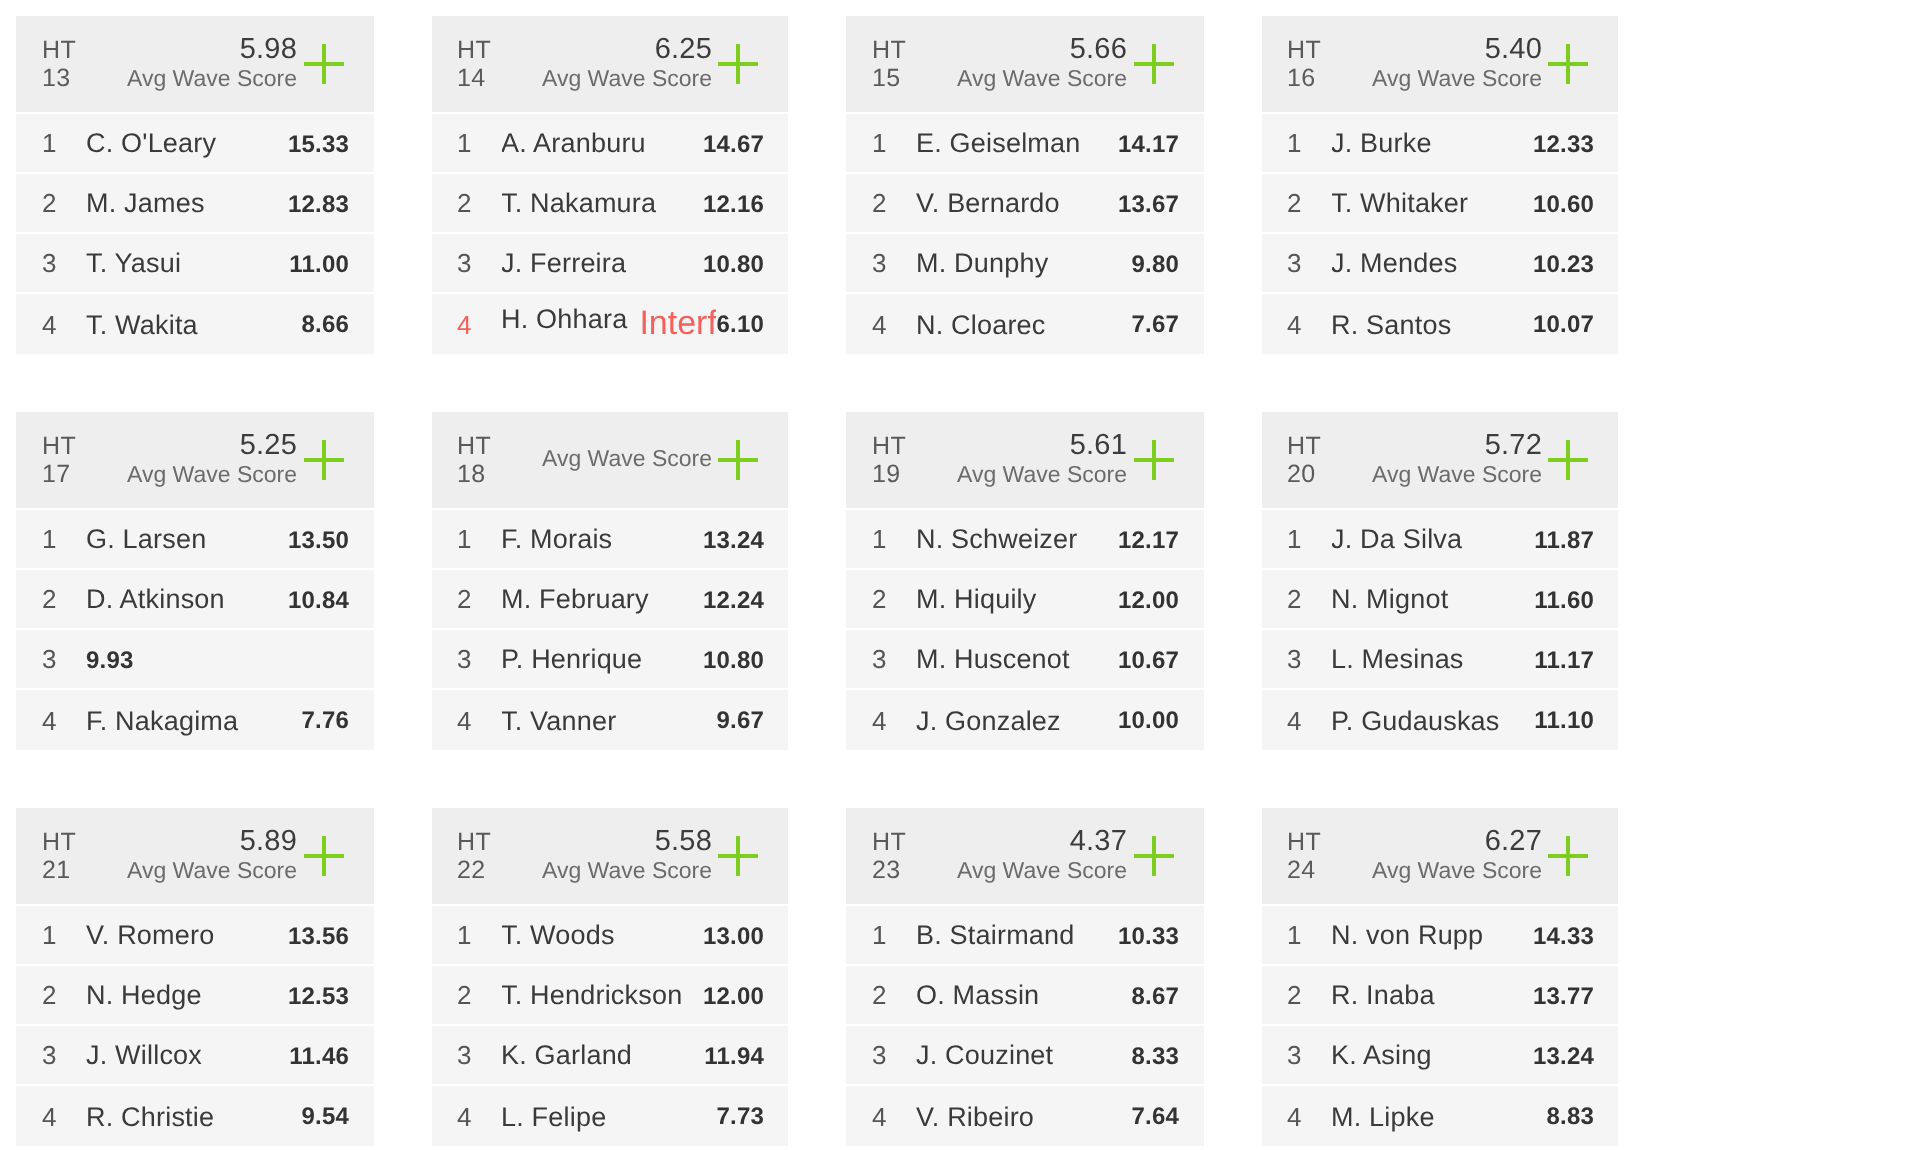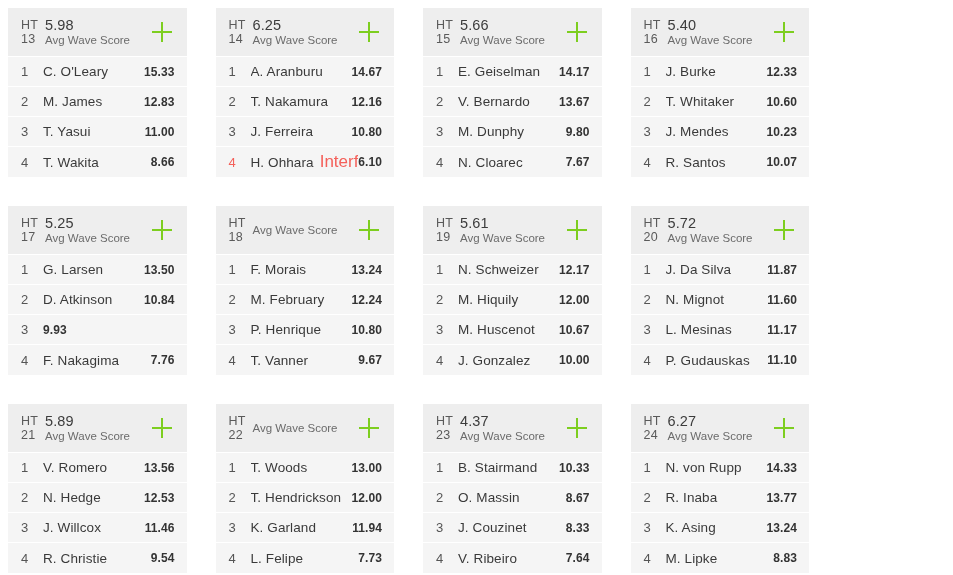--- a/index.html
+++ b/index.html
@@ -41,21 +41,21 @@
     line-height: 14.5px;
     color: #5a5a5a;
     letter-spacing: 0.2px;
     width: 34px;
     flex: 0 0 34px;
   }
   .heat-label .heat-word { display: block; }
   .heat-label .heat-num { display: block; }
   .heat-avg {
     flex: 1 1 auto;
-    text-align: left;
+    text-align: right;
     margin-left: -10px;
   }
   .avg-value {
     display: block;
     font-size: 14.5px;
     line-height: 16px;
     color: #3c3c3c;
     letter-spacing: 0.1px;
   }
   .avg-caption {
@@ -102,21 +102,21 @@
     border-bottom: none;
   }
   .rank {
     flex: 0 0 22px;
     font-size: 13px;
     color: #555555;
   }
   .name-wrap {
     flex: 1 1 auto;
     display: flex;
-    align-items: center;
+    align-items: flex-start;
     min-width: 0;
     overflow: hidden;
     white-space: nowrap;
   }
   .athlete-name {
     font-size: 13.5px;
     color: #3a3a3a;
     letter-spacing: 0.1px;
   }
   .note {
@@ -552,20 +552,21 @@
         </div>
       </div>
     </div>
     <div class="heat-card">
       <div class="heat-header">
         <span class="heat-label">
           <span class="heat-word">HT</span>
           <span class="heat-num">22</span>
         </span>
         <span class="heat-avg">
+          <span class="avg-value">5.58</span>
           <span class="avg-caption">Avg Wave Score</span>
         </span>
         <span class="add-btn">
           <span class="bar-h"></span>
           <span class="bar-v"></span>
         </span>
       </div>
       <div class="athlete-list">
         <div class="athlete-row">
           <span class="rank">1</span>

